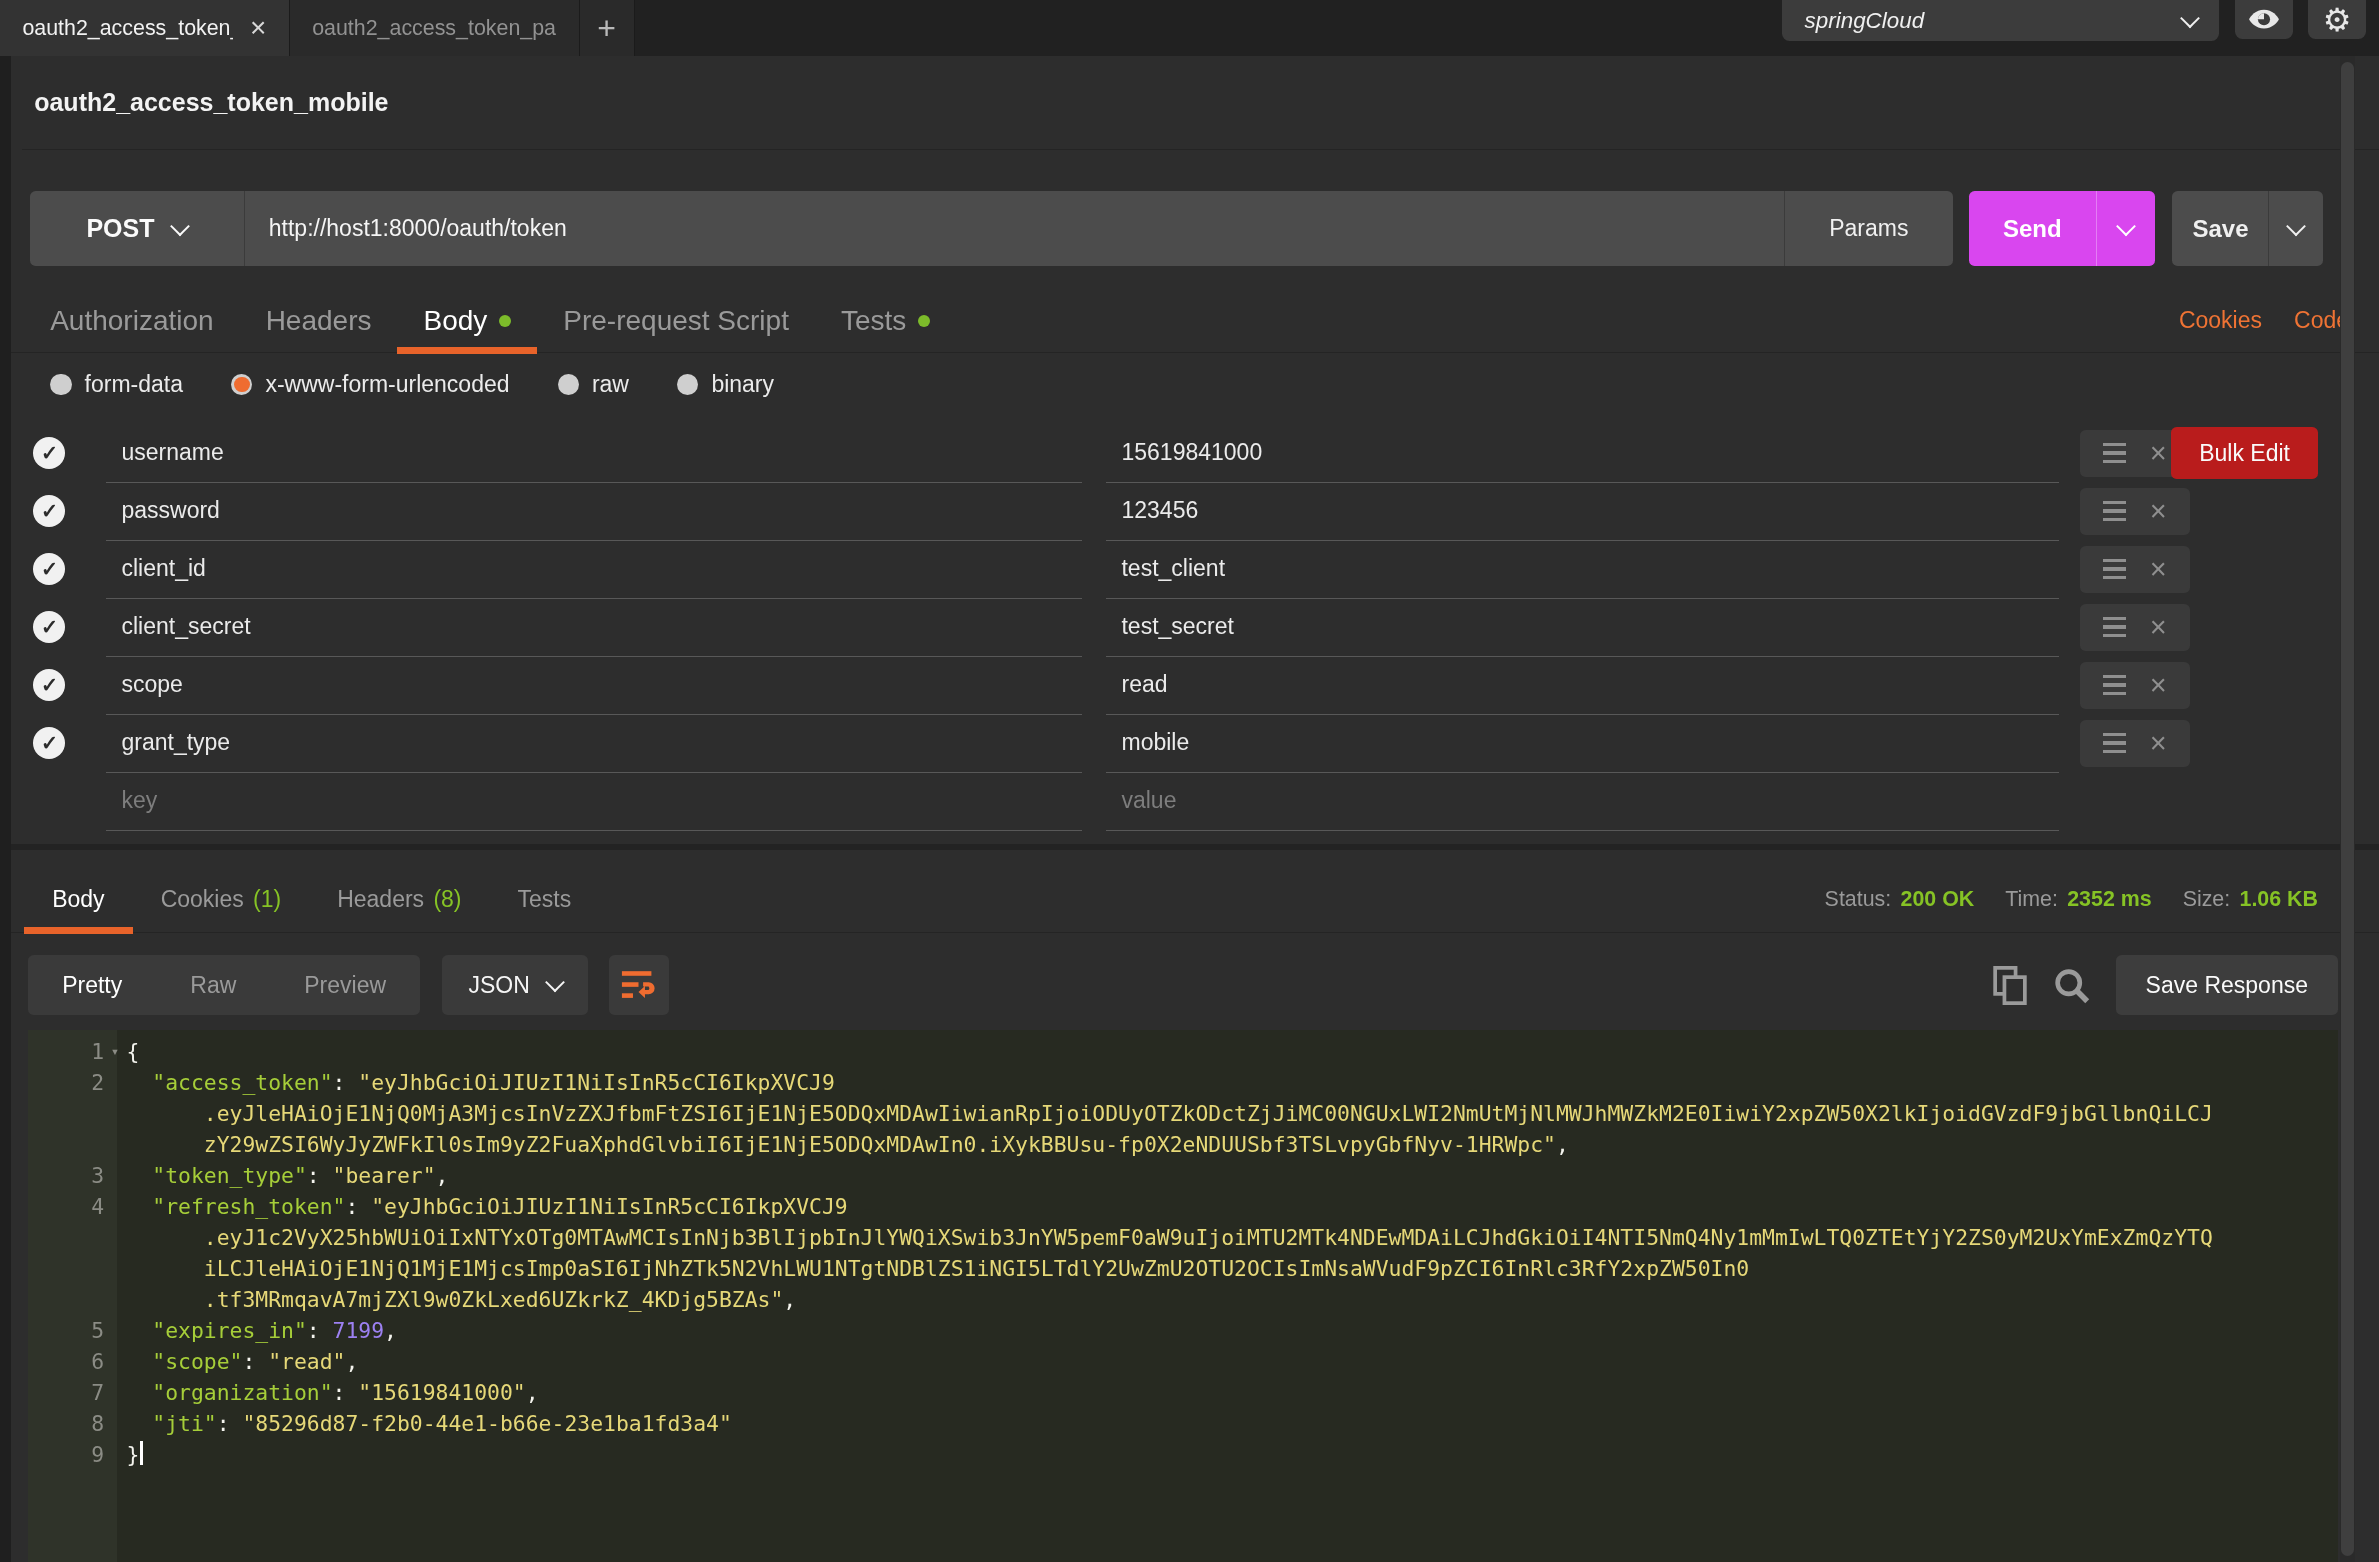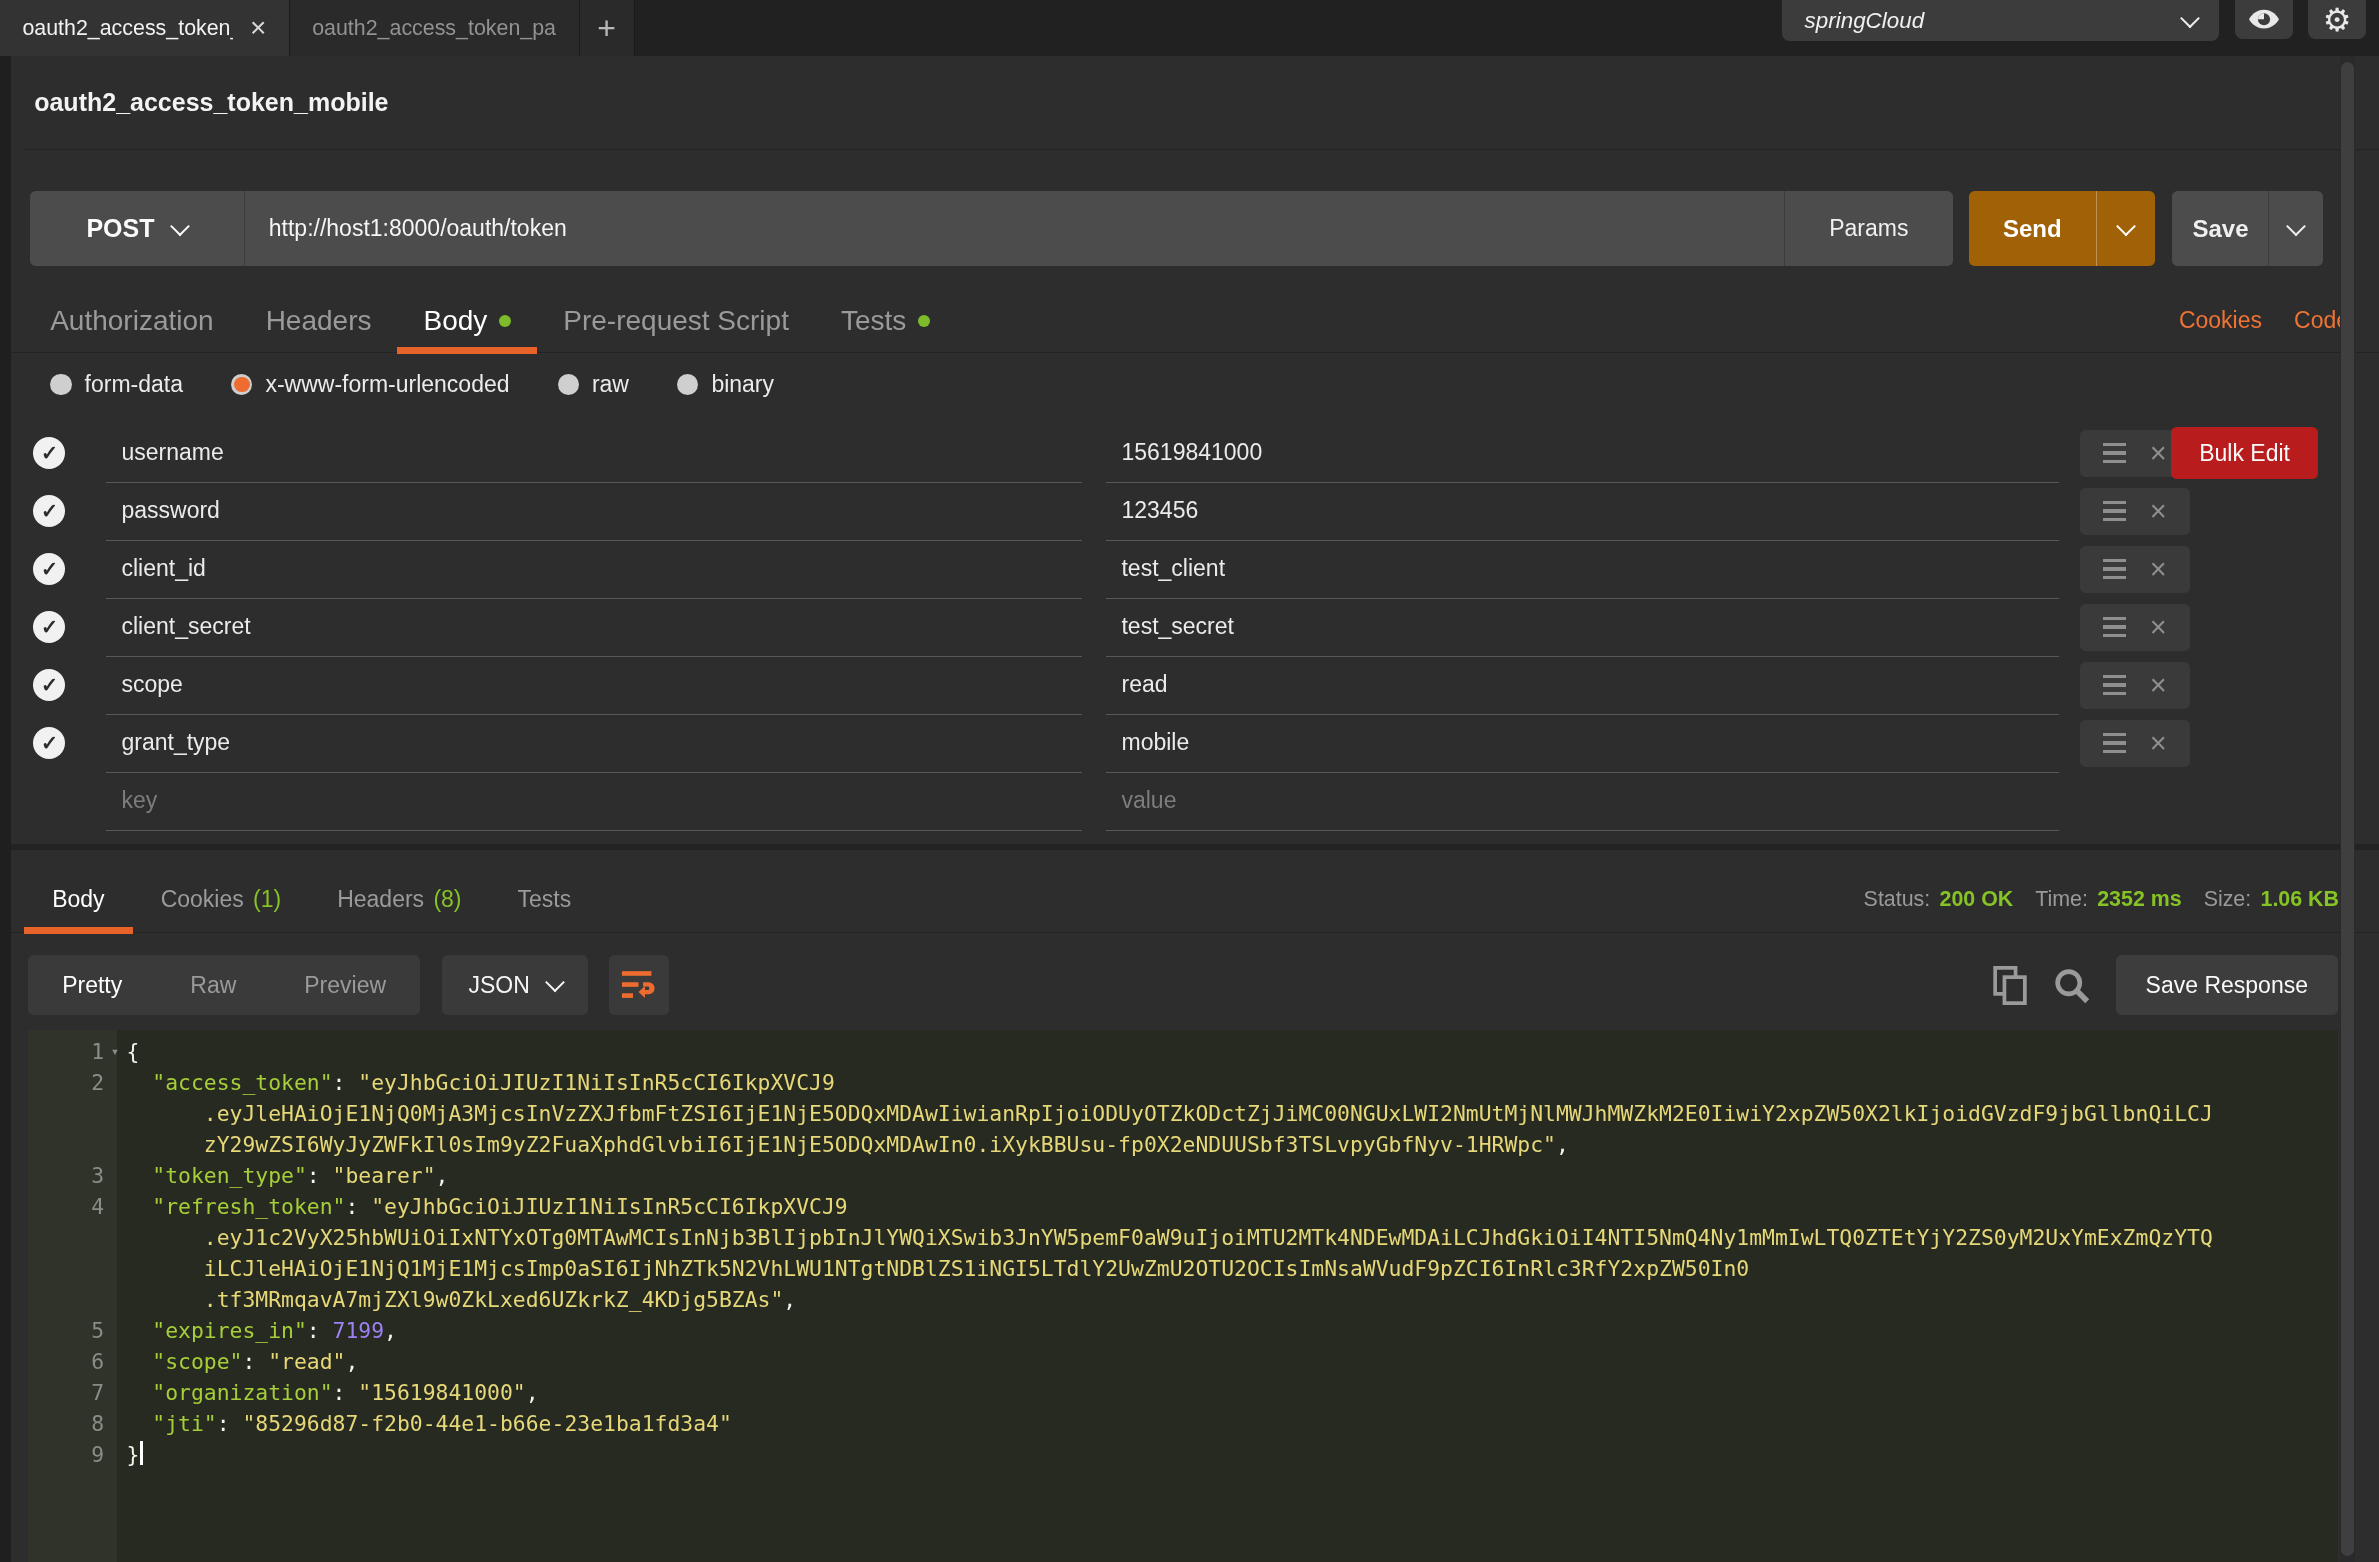--- a/index.html
+++ b/index.html
@@ -33,21 +33,21 @@
   .title-row{position:absolute;top:0;left:11px;right:0;height:93px;border-bottom:1.9px solid #242424;
     display:flex;align-items:center;padding-left:12px;font-size:25px;font-weight:bold;color:#f3f3f3;}
   
   .url-row{position:absolute;top:135px;left:18.6px;height:75px;display:flex;align-items:stretch;}
   .url-box{width:1923px;display:flex;border-radius:5.6px;overflow:hidden;background:#4c4c4c;}
   .method{width:214px;display:flex;align-items:center;justify-content:center;gap:18.6px;font-size:25px;font-weight:bold;
     color:#fafafa;border-right:1.9px solid #3b3b3b;}
   .url-input{flex:1;display:flex;align-items:center;padding-left:24px;font-size:23px;color:#f5f5f5;}
   .params-btn{width:168px;display:flex;align-items:center;justify-content:center;font-size:23px;color:#f0f0f0;
     border-left:1.9px solid #3b3b3b;}
-  .send-btn{margin-left:16px;width:186px;border-radius:5.6px;overflow:hidden;display:flex;background:#a16207;}
+  .send-btn{margin-left:16px;width:186px;border-radius:5.6px;overflow:hidden;display:flex;background:#d946ef;}
   .send-main{flex:1;display:flex;align-items:center;justify-content:center;font-size:24px;font-weight:bold;color:#fff;}
   .send-caret{width:58px;display:flex;align-items:center;justify-content:center;color:#fff;border-left:1.9px solid rgba(255,255,255,.30);}
   .save-btn{margin-left:17.7px;width:151px;border-radius:5.6px;overflow:hidden;display:flex;background:#4c4c4c;}
   .save-main{flex:1;display:flex;align-items:center;justify-content:center;font-size:24px;font-weight:bold;color:#f0f0f0;}
   .save-caret{width:54px;display:flex;align-items:center;justify-content:center;color:#f0f0f0;border-left:1.9px solid #3b3b3b;}
   
   .req-tabs{position:absolute;top:233px;left:0;right:0;height:63px;border-bottom:1.9px solid #242424;
     display:flex;align-items:center;padding-left:13px;}
   .req-tab{position:relative;height:100%;display:flex;align-items:center;padding:0 26px;font-size:28px;color:#9a9a9a;gap:12px;}
   .req-tab.active{color:#ffffff;}
@@ -81,21 +81,21 @@
     display:flex;align-items:center;font-size:23px;color:#fafafa;}
   
   .section-gap{position:absolute;top:788px;left:0;right:0;height:5.6px;background:#232323;}
   
   .resp-tabs{position:absolute;top:811px;left:0;right:0;height:65px;border-bottom:1.9px solid #242424;
     display:flex;align-items:center;padding-left:13px;}
   .resp-tab{position:relative;height:100%;display:flex;align-items:center;padding:0 28px;font-size:23px;color:#9a9a9a;gap:9.3px;}
   .resp-tab.active{color:#ffffff;}
   .resp-tab.active::after{content:"";position:absolute;left:0;right:0;bottom:-1.9px;height:6.5px;background:#e8632a;}
   .resp-count{color:#86c325;}
-  .resp-meta{margin-left:auto;display:flex;align-items:center;gap:22px;padding-right:40px;font-size:21.4px;}
+  .resp-meta{margin-left:auto;display:flex;align-items:center;gap:31px;padding-right:61px;font-size:21.4px;}
   .meta-pair{display:flex;gap:9.3px;}
   .meta-label{color:#9a9a9a;}
   .meta-value{color:#86c325;font-weight:bold;}
   
   .resp-toolbar{position:absolute;top:898px;left:17px;right:41px;height:62px;display:flex;align-items:center;}
   .view-group{height:60px;background:#3a3a3a;border-radius:5.6px;display:flex;align-items:center;}
   .view-mode{padding:0 34px;font-size:23px;color:#9a9a9a;}
   .view-mode.active{color:#ffffff;}
   .fmt-select{margin-left:22.4px;height:60px;background:#3a3a3a;border-radius:5.6px;display:flex;align-items:center;
     gap:18.6px;padding:0 26px;font-size:23px;color:#f5f5f5;}

